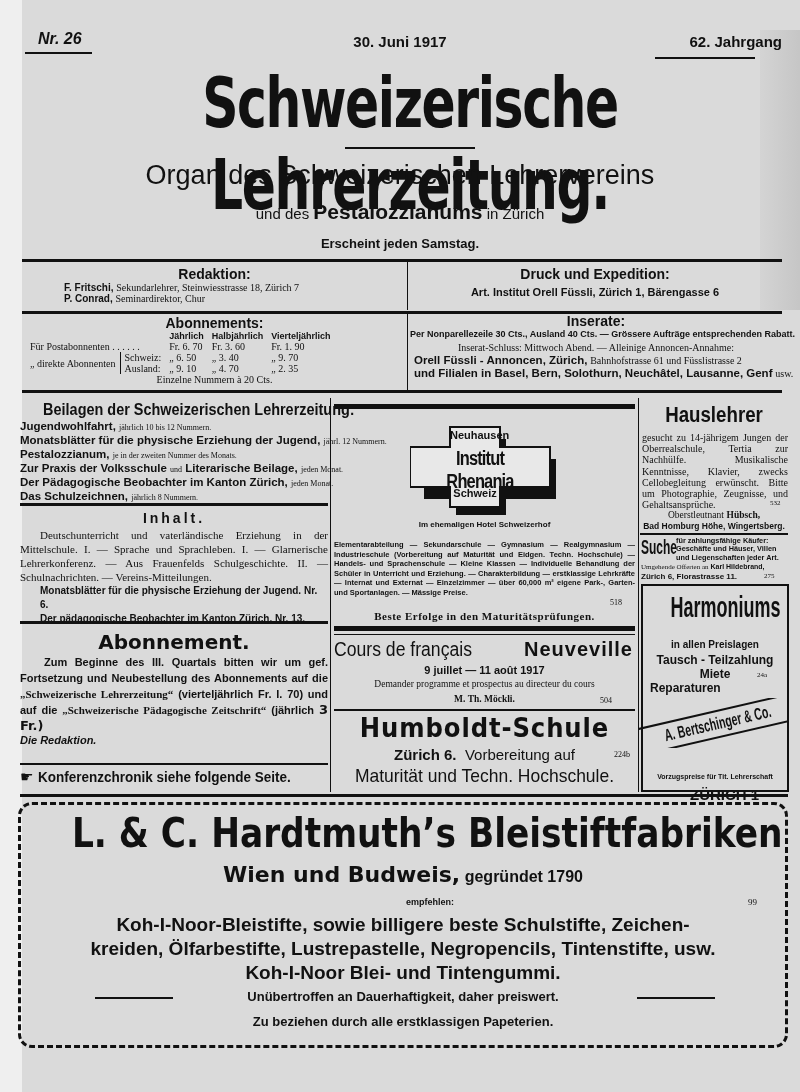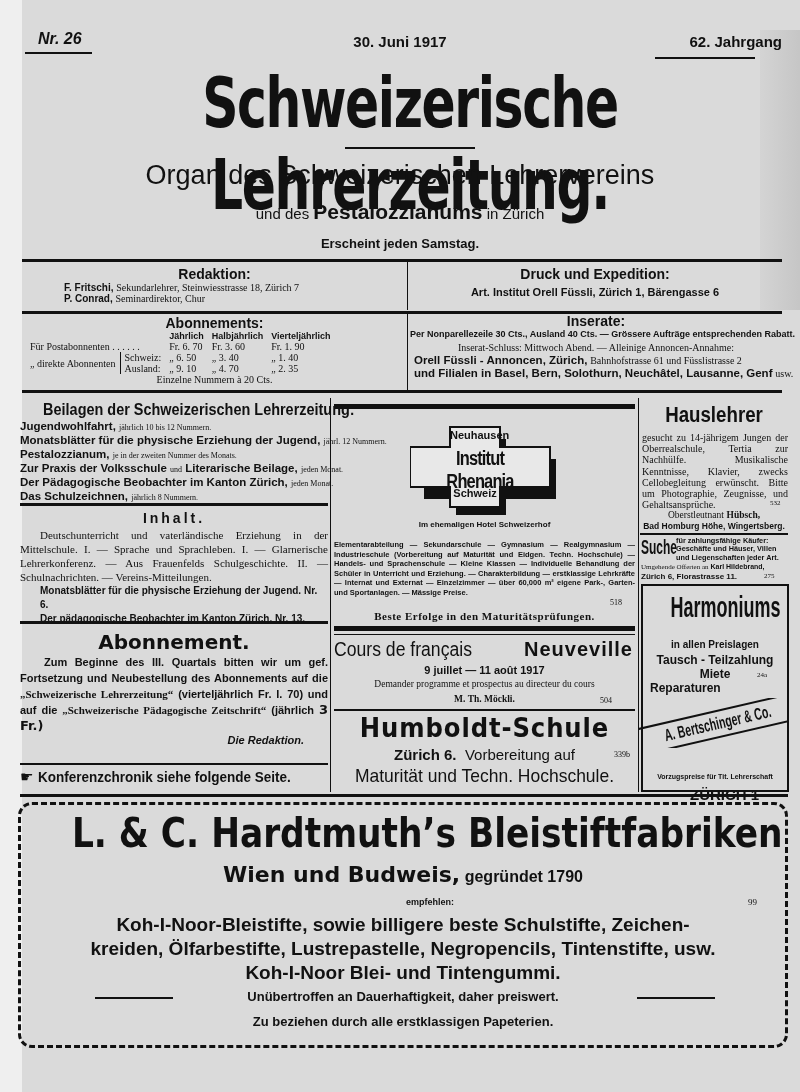--- a/index.html
+++ b/index.html
@@ -85,21 +85,21 @@
           <td colspan="2">Für Postabonnenten . . . . . .</td>
       <td>Fr. 6. 70</td>
       <td>Fr. 3. 60</td>
       <td>Fr. 1. 90</td>
         </tr>
     <tr>
           <td rowspan="2">„ direkte Abonnenten</td>
       <td style="border-left:1px solid #111;">Schweiz:</td>
       <td>„ 6. 50</td>
       <td>„ 3. 40</td>
-      <td>„ 1. 40</td>
+      <td>„ 9. 70</td>
         </tr>
     <tr>
       <td style="border-left:1px solid #111;">Ausland:</td>
       <td>„ 9. 10</td>
       <td>„ 4. 70</td>
       <td>„ 2. 35</td>
         </tr>
   </tbody>
     </table>
   <div class="center serif" style="font-size:10px;">Einzelne Nummern à 20 Cts.</div>
@@ -138,21 +138,21 @@
 <div class="abs" style="left:20px;top:630px;width:308px;">
   <div style="font-size:20px;font-weight:bold;text-align:center;font-family:'DejaVu Sans',sans-serif;">Abonnement.</div>
   <div style="font-size:11px;font-weight:bold;line-height:16px;text-align:justify;text-indent:24px;">
     <span>Zum Beginne des III. Quartals bitten wir um gef. Fortsetzung und Neubestellung des Abonnements auf die</span>
     <span class="serif">„Schweizerische Lehrerzeitung“</span>
     <span>(vierteljährlich Fr. I. 70) und auf die</span>
     <span class="serif">„Schweizerische Pädagogische Zeitschrift“</span>
     <span>(jährlich</span>
     <span style="font-size:13px;font-family:'DejaVu Sans',sans-serif;">3 Fr.)</span>
   </div>
-  <div style="text-align:right;font-size:11px;font-weight:bold;font-style:italic;padding-right:24px;">Die Redaktion.</div>
+  <div style="text-align:left;font-size:11px;font-weight:bold;font-style:italic;padding-right:24px;">Die Redaktion.</div>
 </div>
 <div class="hr" style="left:20px;top:763px;width:308px;height:2px;"></div>
 <div class="abs" style="left:20px;top:768px;width:310px;white-space:nowrap;">
   <span style="font-size:15px;">☛</span>
   <span style="font-size:15px;font-weight:bold;display:inline-block;transform:scaleX(.9);transform-origin:left;">Konferenzchronik siehe folgende Seite.</span>
 </div>
 
 <div class="hr" style="left:334px;top:404px;width:301px;height:5px;"></div>
 <div class="abs" style="left:410px;top:425px;width:150px;height:90px;">
   <svg width="150" height="90" viewBox="0 0 150 90">
@@ -178,21 +178,21 @@
 <div class="abs center serif" style="left:334px;top:679px;width:301px;font-size:9.5px;">Demander programme et prospectus au directeur du cours</div>
 <div class="abs center serif" style="left:334px;top:694px;width:301px;font-size:9.5px;font-weight:bold;">M. Th. Möckli.</div>
 <div class="abs serif" style="left:600px;top:696px;font-size:8px;">504</div>
 <div class="hr" style="left:334px;top:709px;width:301px;height:2px;"></div>
 
 <div class="abs center" style="left:330px;top:712px;width:309px;font-size:27px;font-weight:bold;letter-spacing:1px;white-space:nowrap;font-family:'DejaVu Sans',sans-serif;transform:scaleX(.9);">Humboldt-Schule</div>
 <div class="abs center" style="left:334px;top:746px;width:301px;font-size:15px;">
   <b>Zürich 6.</b>&nbsp;
   <span>Vorbereitung auf</span>
 </div>
-<div class="abs serif" style="left:614px;top:750px;font-size:8px;">339b</div>
+<div class="abs serif" style="left:614px;top:750px;font-size:8px;">224b</div>
 <div class="abs center" style="left:330px;top:765px;width:309px;font-size:19px;white-space:nowrap;transform:scaleX(.92);">Maturität und Techn. Hochschule.</div>
 
 <div class="abs center" style="left:640px;top:402px;width:148px;font-size:22px;font-weight:bold;transform:scaleX(.85);">Hauslehrer</div>
 <div class="abs serif" style="left:642px;top:432px;width:146px;font-size:10px;line-height:11.2px;text-align:justify;">gesucht zu 14-jährigem Jungen der Oberrealschule, Tertia zur Nachhülfe. Musikalische Kenntnisse, Klavier, zwecks Cellobegleitung erwünscht. Bitte um Photographie, Zeugnisse, und Gehaltsansprüche.</div>
 <div class="abs serif" style="left:770px;top:499px;font-size:7px;">532</div>
 <div class="abs center" style="left:640px;top:509px;width:148px;font-size:9.5px;">
   <span class="serif">Oberstleutnant</span>
   <b class="serif">Hübsch,</b>
 </div>
 <div class="abs center" style="left:640px;top:521px;width:148px;font-size:8.5px;font-weight:bold;white-space:nowrap;">Bad Homburg Höhe, Wingertsberg.</div>

